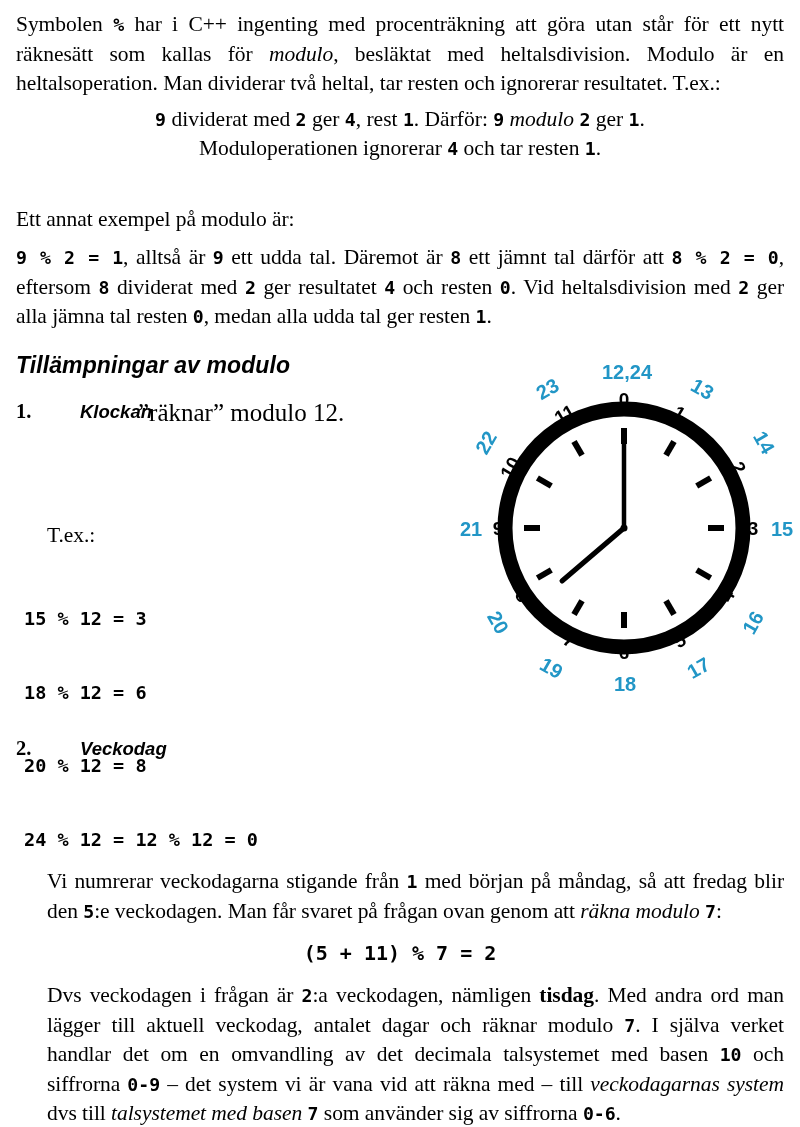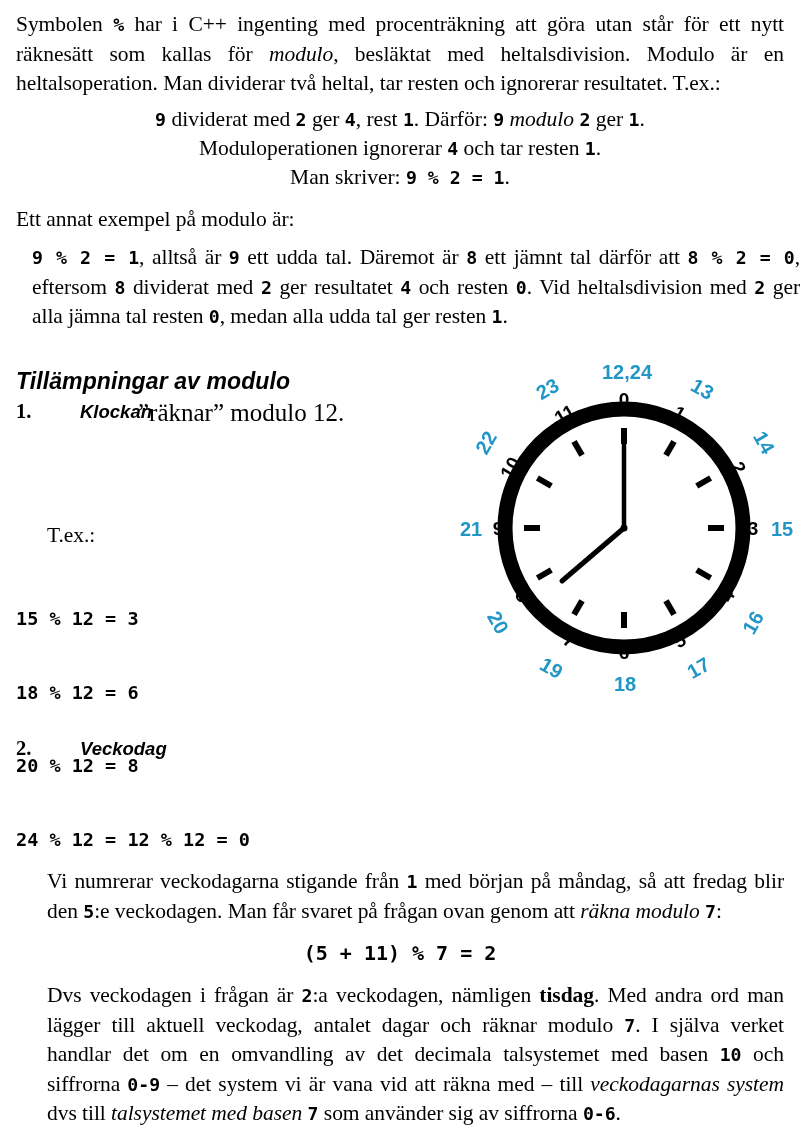--- a/index.html
+++ b/index.html
@@ -54,21 +54,20 @@
   b, .bd { font-weight: bold; }
 
   
   .heading {
     position: absolute;
     font-family: "Liberation Sans", "DejaVu Sans", sans-serif;
     font-weight: bold;
     font-style: italic;
     font-size: 23px;
     letter-spacing: 0.1px;
-    margin-top: 16px;
   }
 
   
   .listnum {
     position: absolute;
     font-family: "Liberation Serif", "DejaVu Serif", serif;
     font-weight: bold;
     font-size: 20.5px;
   }
   .listtitle {
@@ -85,20 +84,21 @@
   }
 
   
   .codeblock {
     position: absolute;
     font-family: "DejaVu Sans Mono", "Liberation Mono", monospace;
     font-weight: bold;
     font-size: 18.5px;
     line-height: 24.5px;
     white-space: pre;
+    margin-left: 8px;
   }
 
   
   .qbox {
     position: absolute;
     border: 2px solid #000000;
     box-sizing: border-box;
     text-align: center;
     font-size: 21px;
     line-height: 28px;
@@ -125,29 +125,26 @@
   </div>
 
   <div class="centered" style="left:16px; top:105px; width:768px;">
     <span class="monoi">9</span><span> dividerat med </span><span class="monoi">2</span><span> ger </span><span class="monoi">4</span><span>, rest </span><span class="monoi">1</span><span>. Därför: </span><span class="monoi">9</span><span> </span><span class="it">modulo</span><span> </span><span class="monoi">2</span><span> ger </span><span class="monoi">1</span><span>.</span>
   </div>
 
   <div class="centered" style="left:16px; top:134px; width:768px;">
     <span>Moduloperationen ignorerar </span><span class="monoi">4</span><span> och tar resten </span><span class="monoi">1</span><span>.</span>
   </div>
 
-  <div class="centered" style="left:16px; top:163px; width:768px;">
-    <span>Man skriver: </span><span class="monoi">9 % 2 = 1</span><span>.</span>
-  </div>
 
   <div class="para noj" style="left:16px; top:205px; width:768px;">
     <span>Ett annat exempel på modulo är:</span>
   </div>
 
-  <div class="para" style="left:16px; top:243px; width:768px;margin-left:16px;">
+  <div class="para" style="left:16px; top:243px; width:768px;">
     <span class="monoi">9 % 2 = 1</span><span>, alltså är </span><span class="monoi">9</span><span> ett udda tal. Däremot är </span><span class="monoi">8</span><span> ett jämnt tal därför att </span><span class="monoi">8 % 2 = 0</span><span>, eftersom </span><span class="monoi">8</span><span> dividerat med </span><span class="monoi">2</span><span> ger resultatet </span><span class="monoi">4</span><span> och resten </span><span class="monoi">0</span><span>. Vid heltalsdivision med </span><span class="monoi">2</span><span> ger alla jämna tal resten </span><span class="monoi">0</span><span>, medan alla udda tal ger resten </span><span class="monoi">1</span><span>.</span>
   </div>
 
   <div class="heading" style="left:16px; top:352px;">Tillämpningar av modulo</div>
 
   <div class="listnum" style="left:16px; top:400px;">1.</div>
   <div class="listtitle" style="left:48px; top:401px;">Klockan</div>
   <div class="listtail" style="left:138px; top:399px;">”räknar” modulo 12.</div>
 
 

